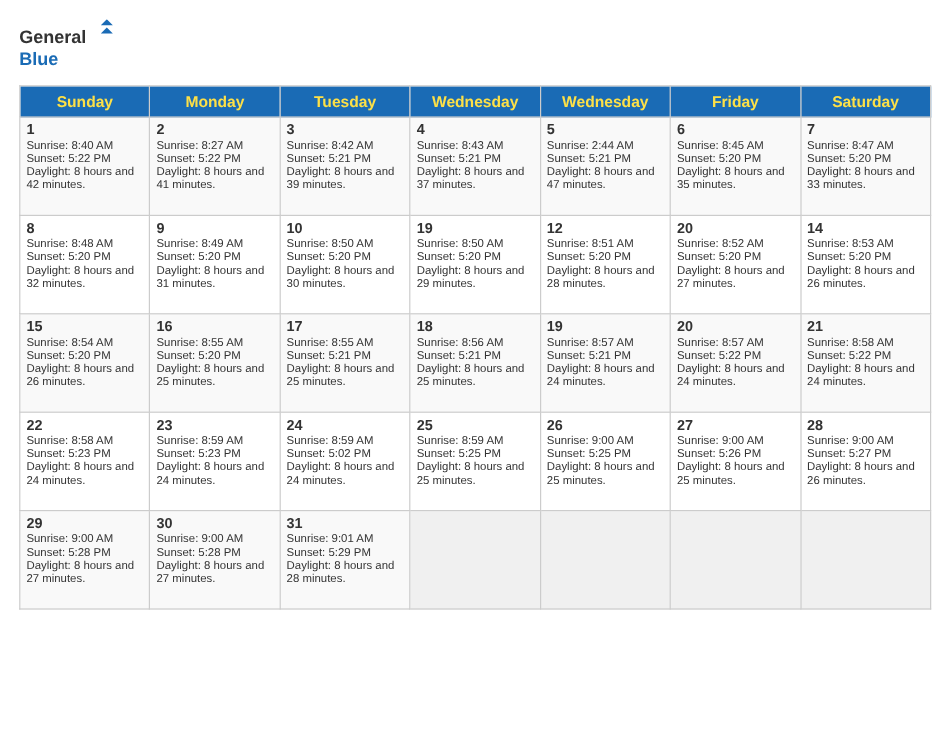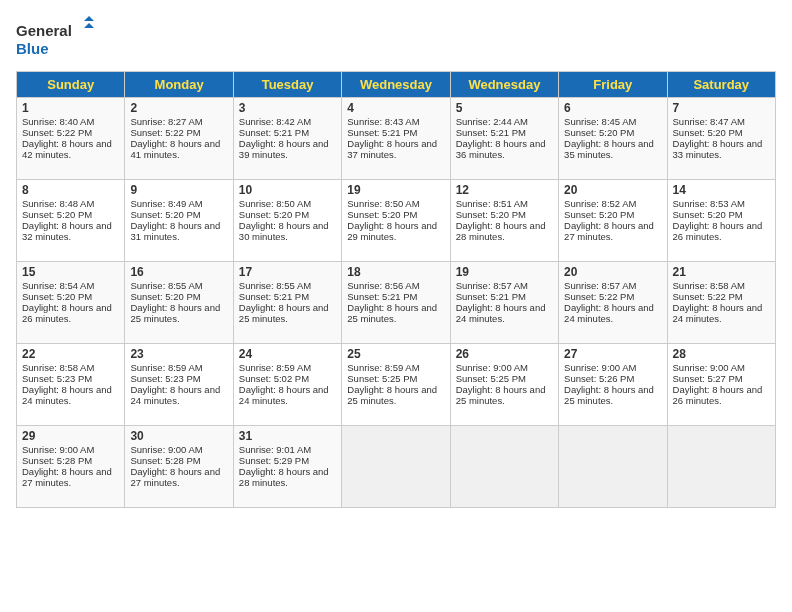--- a/index.html
+++ b/index.html
@@ -129,21 +129,21 @@
           <td>
             <span class="day-num">4</span>
             <div>Sunrise: 8:43 AM</div>
             <div>Sunset: 5:21 PM</div>
             <div>Daylight: 8 hours and 37 minutes.</div>
           </td>
           <td>
             <span class="day-num">5</span>
             <div>Sunrise: 2:44 AM</div>
             <div>Sunset: 5:21 PM</div>
-            <div>Daylight: 8 hours and 36 minutes.</div>
+            <div>Daylight: 8 hours and 47 minutes.</div>
           </td>
           <td>
             <span class="day-num">6</span>
             <div>Sunrise: 8:45 AM</div>
             <div>Sunset: 5:20 PM</div>
             <div>Daylight: 8 hours and 35 minutes.</div>
           </td>
           <td>
             <span class="day-num">7</span>
             <div>Sunrise: 8:47 AM</div>

